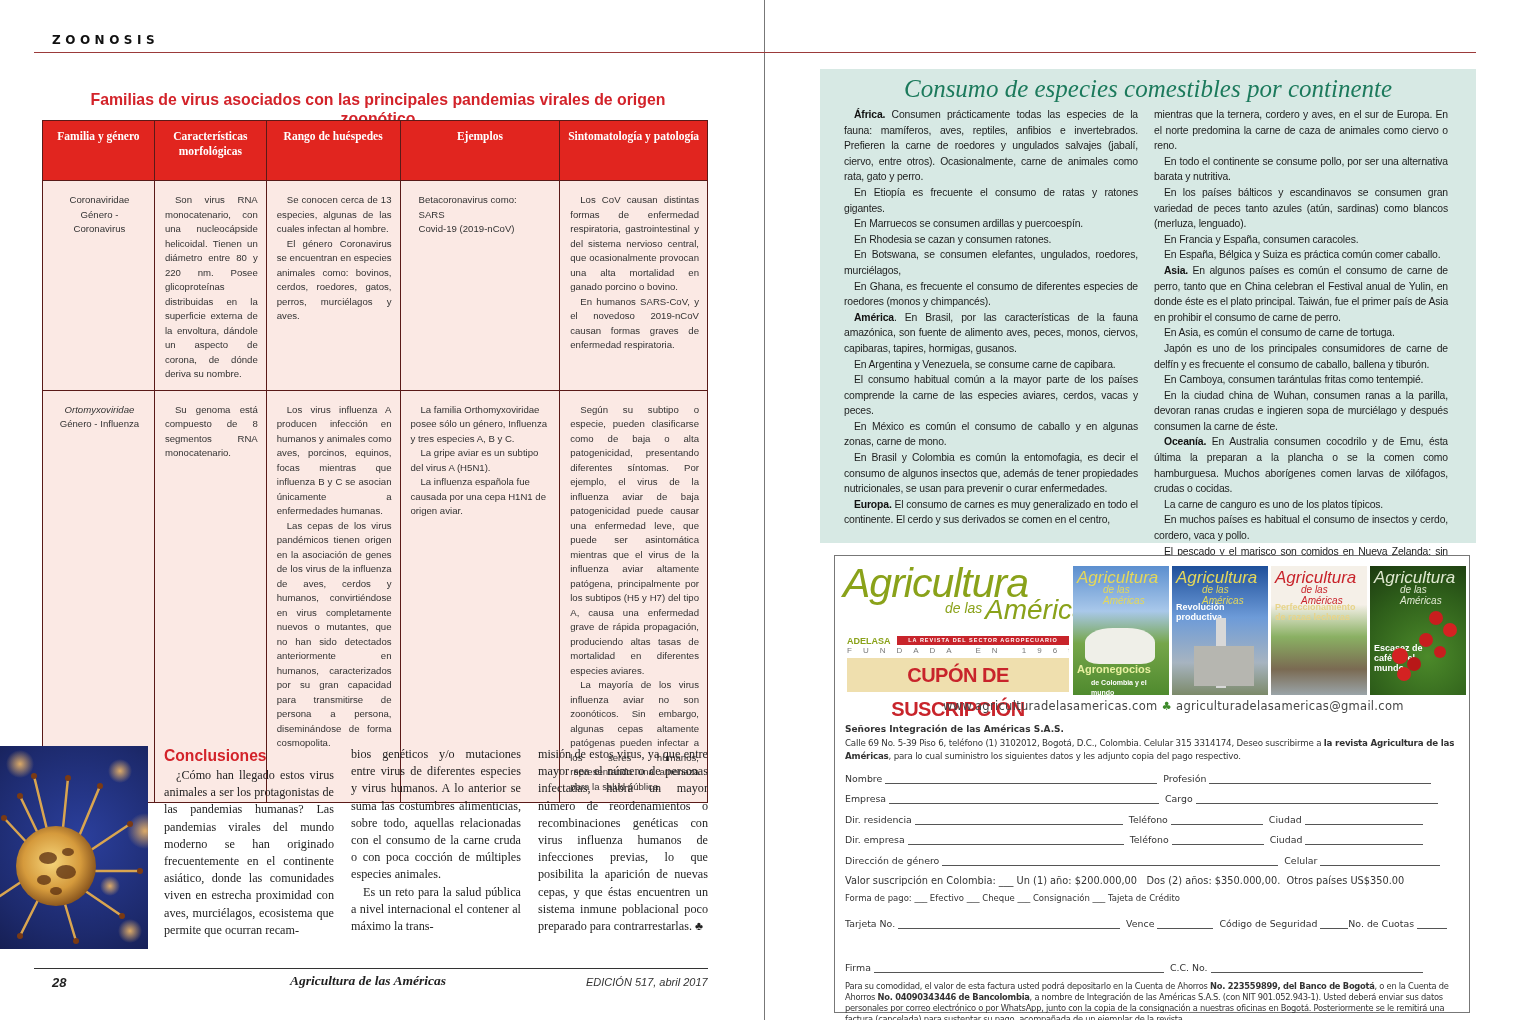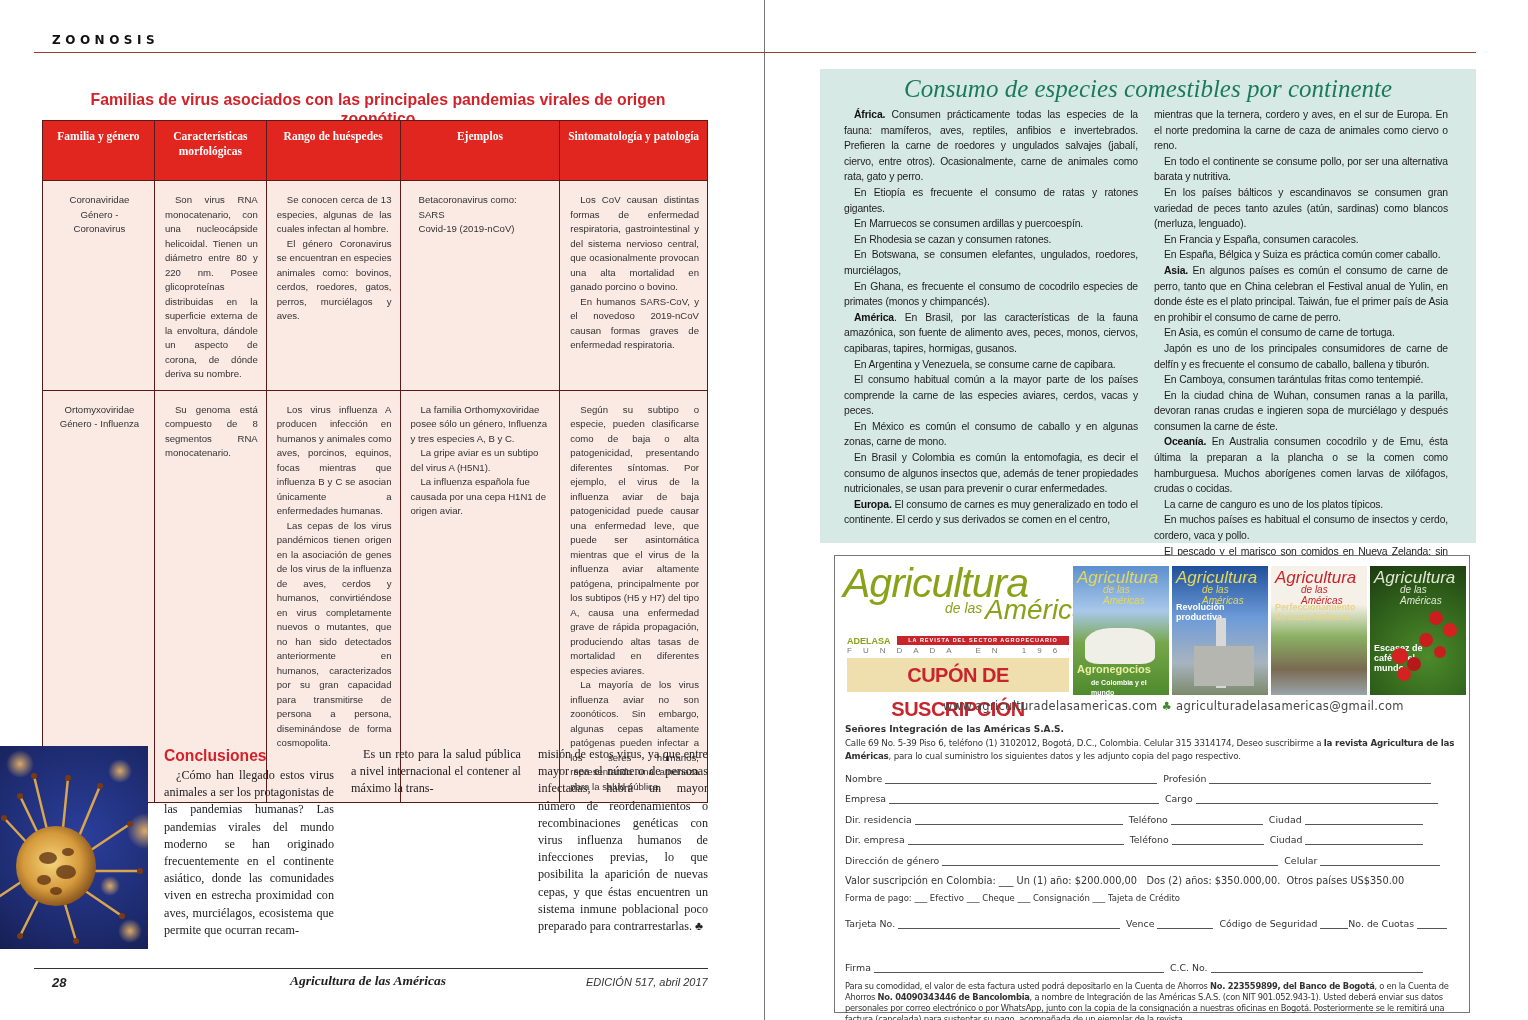--- a/index.html
+++ b/index.html
@@ -107,21 +107,21 @@
         <div>SARS</div>
         <div>Covid-19 (2019-nCoV)</div>
       </td>
       <td>
         <p>Los CoV causan distintas formas de enfermedad respiratoria, gastrointestinal y del sistema nervioso central, que ocasionalmente provocan una alta mortalidad en ganado porcino o bovino.</p>
         <p>En humanos SARS-CoV, y el novedoso 2019-nCoV causan formas graves de enfermedad respiratoria.</p>
       </td>
     </tr>
     <tr class="r2">
       <td class="fam">
-        <div style="text-align:center;">Ortomyxoviridae</div>
+        <div style="font-style:italic;text-align:center;">Ortomyxoviridae</div>
         <div>Género - Influenza</div>
       </td>
       <td>
         <p>Su genoma está compuesto de 8 segmentos RNA monocatenario.</p>
       </td>
       <td>
         <p>Los virus influenza A producen infección en humanos y animales como aves, porcinos, equinos, focas mientras que influenza B y C se asocian únicamente a enfermedades humanas.</p>
         <p>Las cepas de los virus pandémicos tienen origen en la asociación de genes de los virus de la influenza de aves, cerdos y humanos, convirtiéndose en virus completamente nuevos o mutantes, que no han sido detectados anteriormente en humanos, caracterizados por su gran capacidad para transmitirse de persona a persona, diseminándose de forma cosmopolita.</p>
       </td>
       <td class="ex">
@@ -189,40 +189,41 @@
       <ellipse cx="56" cy="145" rx="6" ry="4"></ellipse>
     </g>
   </svg>
 </div>
 
 <div class="conc-title">Conclusiones</div>
 <div class="conc-col" style="left:164px; top:767px; width:170px;">
   <p>¿Cómo han llegado estos virus animales a ser los protagonistas de las pandemias humanas? Las pandemias virales del mundo moderno se han originado frecuentemente en el continente asiático, donde las comunidades viven en estrecha proximidad con aves, murciélagos, ecosistema que permite que ocurran recam-</p>
 </div>
 <div class="conc-col" style="left:351px; top:746px; width:170px;">
+  <p class="noindent">bios genéticos y/o mutaciones entre virus de diferentes especies y virus humanos. A lo anterior se suma las costumbres alimenticias, sobre todo, aquellas relacionadas con el consumo de la carne cruda o con poca cocción de múltiples especies animales.</p>
   <p>Es un reto para la salud pública a nivel internacional el contener al máximo la trans-</p>
 </div>
 <div class="conc-col" style="left:538px; top:746px; width:170px;">
   <p class="noindent"><span>misión de estos virus, ya que entre mayor sea el número de personas infectadas, habrá un mayor número de reordenamientos o recombinaciones genéticas con virus influenza humanos de infecciones previas, lo que posibilita la aparición de nuevas cepas, y que éstas encuentren un sistema inmune poblacional poco preparado para contrarrestarlas.</span> <span style="color:#222;">♣</span></p>
 </div>
 
 <div class="bottom-rule"></div>
 <div class="footer-page">28</div>
 <div class="footer-mag">Agricultura de las Américas</div>
 <div class="footer-ed">EDICIÓN 517, abril 2017</div>
 
 <div class="consumo-box">
   <div class="consumo-title">Consumo de especies comestibles por continente</div>
   <div class="consumo-col" id="consumo-col1" style="left:24px;">
       <p><b>África.</b><span> Consumen prácticamente todas las especies de la fauna: mamíferos, aves, reptiles, anfibios e invertebrados. Prefieren la carne de roedores y ungulados salvajes (jabalí, ciervo, entre otros). Ocasionalmente, carne de animales como rata, gato y perro.</span></p>
       <p><span>En Etiopía es frecuente el consumo de ratas y ratones gigantes.</span></p>
       <p><span>En Marruecos se consumen ardillas y puercoespín.</span></p>
       <p><span>En Rhodesia se cazan y consumen ratones.</span></p>
       <p><span>En Botswana, se consumen elefantes, ungulados, roedores, murciélagos,</span></p>
-      <p><span>En Ghana, es frecuente el consumo de cocodrilo especies de primates (monos y chimpancés).</span></p>
+      <p><span>En Ghana, es frecuente el consumo de diferentes especies de roedores (monos y chimpancés).</span></p>
       <p><b>América</b><span>. En Brasil, por las características de la fauna amazónica, son fuente de alimento aves, peces, monos, ciervos, capibaras, tapires, hormigas, gusanos.</span></p>
       <p><span>En Argentina y Venezuela, se consume carne de capibara.</span></p>
       <p><span>El consumo habitual común a la mayor parte de los países comprende la carne de las especies aviares, cerdos, vacas y peces.</span></p>
       <p><span>En México es común el consumo de caballo y en algunas zonas, carne de mono.</span></p>
       <p><span>En Brasil y Colombia es común la entomofagia, es decir el consumo de algunos insectos que, además de tener propiedades nutricionales, se usan para prevenir o curar enfermedades.</span></p>
       <p><b>Europa.</b><span> El consumo de carnes es muy generalizado en todo el continente. El cerdo y sus derivados se comen en el centro,</span></p>
     </div>
   <div class="consumo-col" id="consumo-col2" style="left:334px;">
       <p class="cont"><span>mientras que la ternera, cordero y aves, en el sur de Europa. En el norte predomina la carne de caza de animales como ciervo o reno.</span></p>
       <p><span>En todo el continente se consume pollo, por ser una alternativa barata y nutritiva.</span></p>

